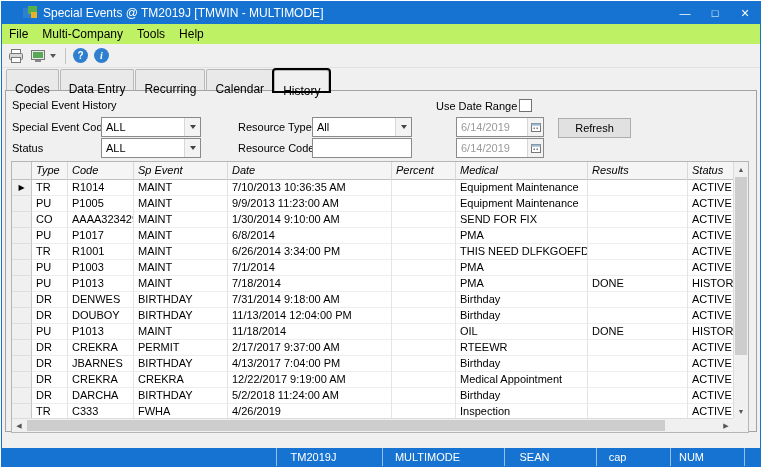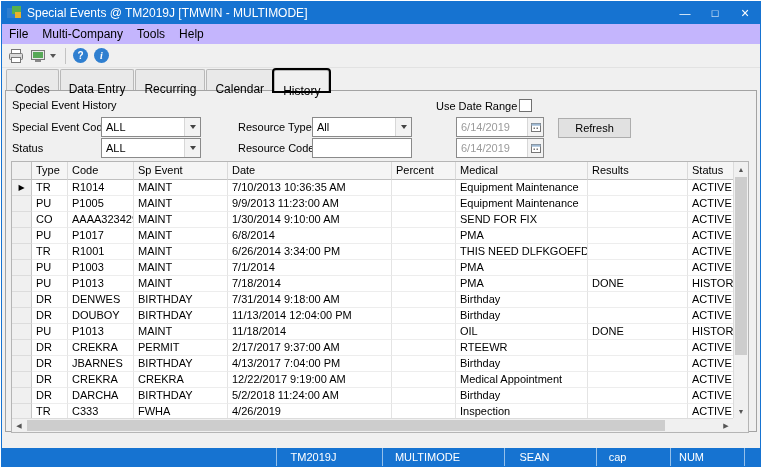--- a/index.html
+++ b/index.html
@@ -9,29 +9,29 @@
     font-family:"Liberation Sans", sans-serif; font-size:12px; color:#000;
     -webkit-font-smoothing:antialiased;
   }
   .window {
     width:760px; height:466px; margin:1px; border:1px solid var(--titlebar,#1673d1);
     display:flex; flex-direction:column; background:#f0f0f0;
   }
   
   .titlebar {
     height:22px; flex:0 0 22px; background:var(--titlebar,#1673d1); color:#fff;
-    display:flex; align-items:center; padding-left:5px; font-size:12px;
+    display:flex; align-items:center; padding-left:21px; font-size:12px;
   }
   .titlebar .app-ico { width:14px; height:14px; margin-right:6px; flex:0 0 14px; }
   .titlebar .ttl { white-space:nowrap; overflow:hidden; }
   .win-controls { margin-left:auto; display:flex; height:100%; }
   .win-btn { width:30px; display:flex; align-items:center; justify-content:center; color:#fff; font-size:11px; line-height:1; }
   .win-btn.close { font-size:14px; }
   
-  .menubar { height:20px; flex:0 0 20px; background:#c4b5fd; display:flex; align-items:center; }
+  .menubar { height:20px; flex:0 0 20px; background:#bef264; display:flex; align-items:center; }
   .menu-item { padding:2px 7px; font-size:12px; }
   
   .toolbar { height:24px; flex:0 0 24px; background:#f0f0f0; display:flex; align-items:center; padding-left:4px; border-bottom:1px solid #e2e2e2; }
   .tb-btn { height:20px; display:flex; align-items:center; justify-content:center; padding:0 2px; margin-right:2px; }
   .tb-sep { width:1px; height:16px; background:#c3c3c3; margin:0 5px; }
   .dd-caret { width:0; height:0; border-left:3px solid transparent; border-right:3px solid transparent; border-top:4px solid #555; margin-left:2px; }
   .round-ico { width:15px; height:15px; border-radius:50%; background:#2f7fd0; color:#fff; display:flex; align-items:center; justify-content:center; font-size:10px; font-weight:bold; }
   .round-ico.help::after { content:"?"; }
   .round-ico.info::after { content:"i"; font-style:italic; font-family:"Liberation Serif", serif; }
   
@@ -65,21 +65,21 @@
     font-size:11px; display:flex; align-items:center; justify-content:center;
   }
   
   .grid {
     position:absolute; left:5px; top:70px; width:738px; height:272px;
     border:1px solid #b5b5b5; background:#fff;
     display:grid; grid-template-columns:1fr 15px; grid-template-rows:1fr 14px;
   }
   .grid-main { overflow:hidden; display:flex; flex-direction:column; }
   .grid-header, .gr { display:grid; grid-template-columns:20px 36px 66px 94px 164px 64px 132px 100px 46px minmax(0,1fr); }
-  .grid-header { flex:0 0 18px; }
+  .grid-header { flex:0 0 18px;font-style:italic; }
   .gh {
     background:#f5f5f5; border-right:1px solid #d9d9d9; border-bottom:1px solid #c0c0c0;
     font-size:11px; padding:0 4px; line-height:17px; white-space:nowrap; overflow:hidden;
   }
   .gh.sel { background:#f0f0f0; border-right:1px solid #c0c0c0; }
   .grid-body { flex:1 1 auto; overflow:hidden; }
   .gr { height:16px; }
   .gc {
     font-size:11px; padding:0 4px; line-height:15px; white-space:nowrap; overflow:hidden;
     border-right:1px solid #e4e4e4; border-bottom:1px solid #ededed; background:#fff;

